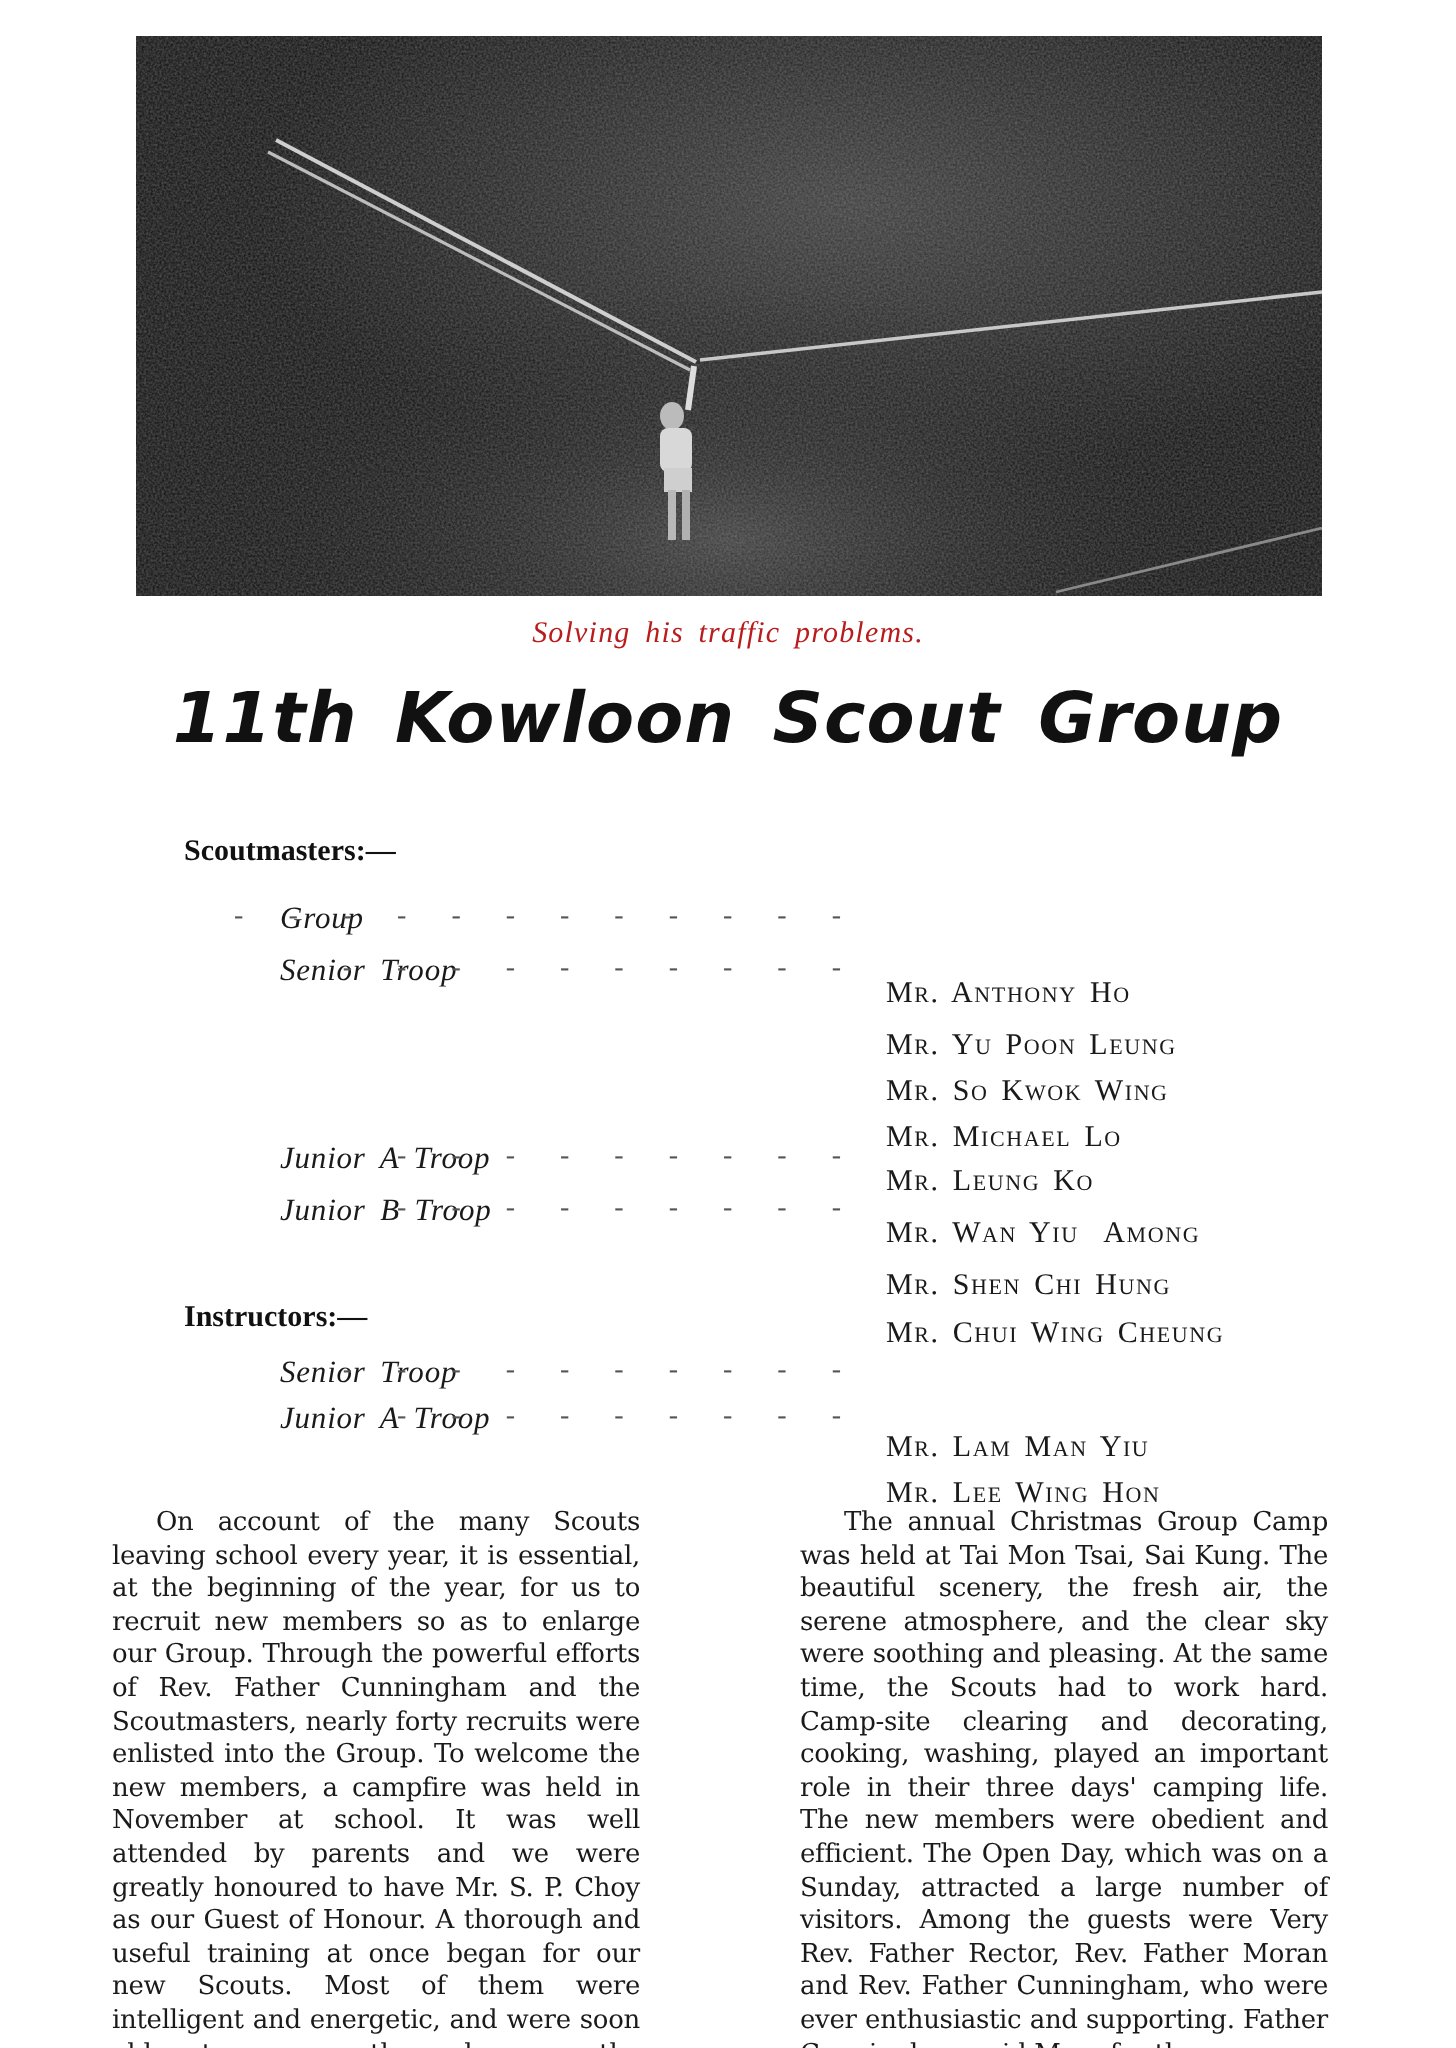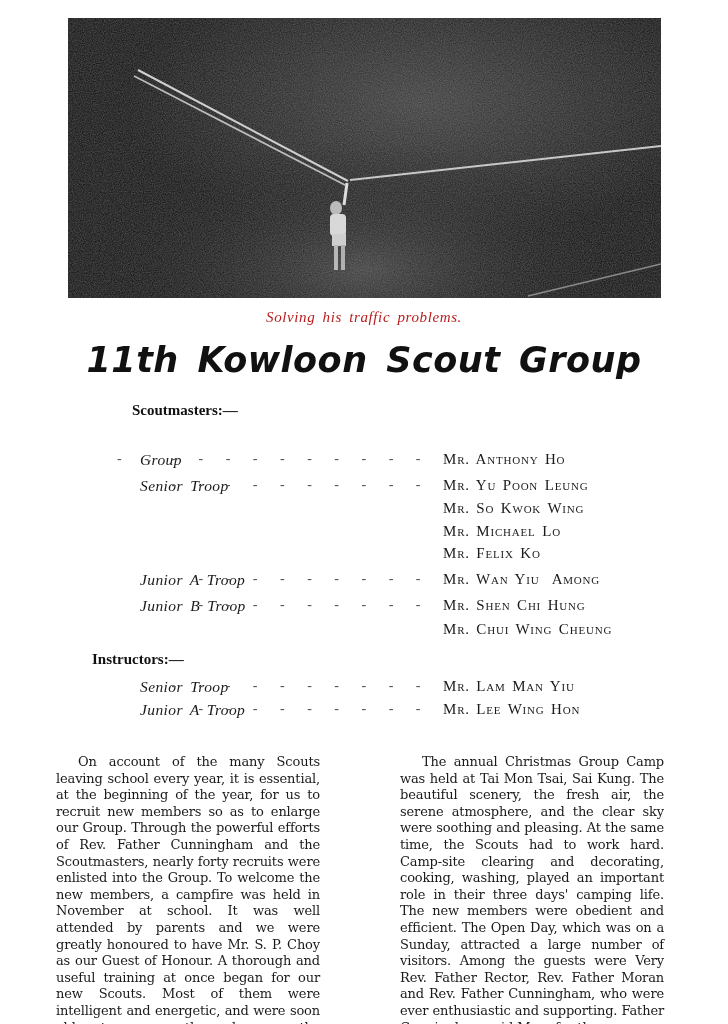--- a/index.html
+++ b/index.html
@@ -6,27 +6,27 @@
   body { width: 728px; height: 1024px; position: relative; overflow: hidden; color: #1a1a1a; font-family: "DejaVu Serif", serif; }
 
   .photo { position: absolute; left: 68px; top: 18px; width: 593px; height: 280px; background: #0b0b0b; overflow: hidden; }
   .photo svg { display: block; width: 100%; height: 100%; }
 
   .caption { position: absolute; left: 0; width: 728px; top: 309px; text-align: center; font-family: "Liberation Serif", serif; font-style: italic; font-size: 15px; letter-spacing: 0.6px; word-spacing: 3px; color: #b91c1c; }
 
   .title { position: absolute; left: 0; width: 728px; top: 340px; text-align: center; font-family: "DejaVu Sans", sans-serif; font-style: italic; font-weight: bold; font-size: 35px; letter-spacing: 0.5px; word-spacing: 6px; color: #111; }
 
   .section-heading { position: absolute; left: 92px; font-family: "Liberation Serif", serif; font-weight: bold; font-size: 15px; color: #111; }
-  .sh-scout { top: 402px; margin-left: 40px; }
+  .sh-scout { top: 418px; }
   .sh-instr { top: 651px; }
 
   .row { position: absolute; left: 0; width: 728px; height: 22px; }
   .row .role { position: absolute; left: 140px; font-family: "Liberation Serif", serif; font-style: italic; font-size: 15.5px; letter-spacing: 0.4px; word-spacing: 3px; color: #1a1a1a; }
   .row .leader { position: absolute; right: 298px; font-family: "Liberation Serif", serif; font-size: 14px; color: #555; letter-spacing: 9.5px; }
-  .row .name { position: absolute; left: 443px; font-family: "Liberation Serif", serif; font-size: 15px; font-variant: small-caps; letter-spacing: 0.8px; word-spacing: 2px; color: #1a1a1a; }
+  .row .name { position: absolute; left: 443px; font-family: "Liberation Serif", serif; font-size: 15px; font-variant: small-caps; letter-spacing: 0.8px; word-spacing: 2px; color: #1a1a1a; margin-top: 38px; }
 
   .col { position: absolute; top: 738px; width: 296px; font-family: "DejaVu Serif", serif; font-size: 13px; line-height: 16.6px; text-align: justify; color: #1a1a1a; letter-spacing: -0.15px; }
   .col-left { left: 40px; }
   .col-right { left: 384px; }
   .col p { margin: 16px; text-indent: 22px; }
 </style>
 </head>
 <body>
 
 <div class="photo" title="A scout hanging from a rope strung between trees over dense foliage">
@@ -80,21 +80,21 @@
     <span class="leader">- - - - - - - - - -</span>
     <span class="name">Mr. Yu Poon Leung</span>
   </div>
   <div class="row" style="top:500px;padding-left:16px;">
     <span class="name">Mr. So Kwok Wing</span>
   </div>
   <div class="row" style="top:523px;">
     <span class="name">Mr. Michael Lo</span>
   </div>
   <div class="row" style="top:545px;">
-    <span class="name">Mr. Felix Ko</span>
+    <span class="name">Mr. Leung Ko</span>
   </div>
   <div class="row" style="top:571px;">
     <span class="role">Junior A Troop</span>
     <span class="leader">- - - - - - - - -</span>
     <span class="name" style="white-space:pre;">Mr. Wan Yiu  Among</span>
   </div>
   <div class="row" style="top:597px;">
     <span class="role">Junior B Troop</span>
     <span class="leader">- - - - - - - - -</span>
     <span class="name">Mr. Shen Chi Hung</span>

